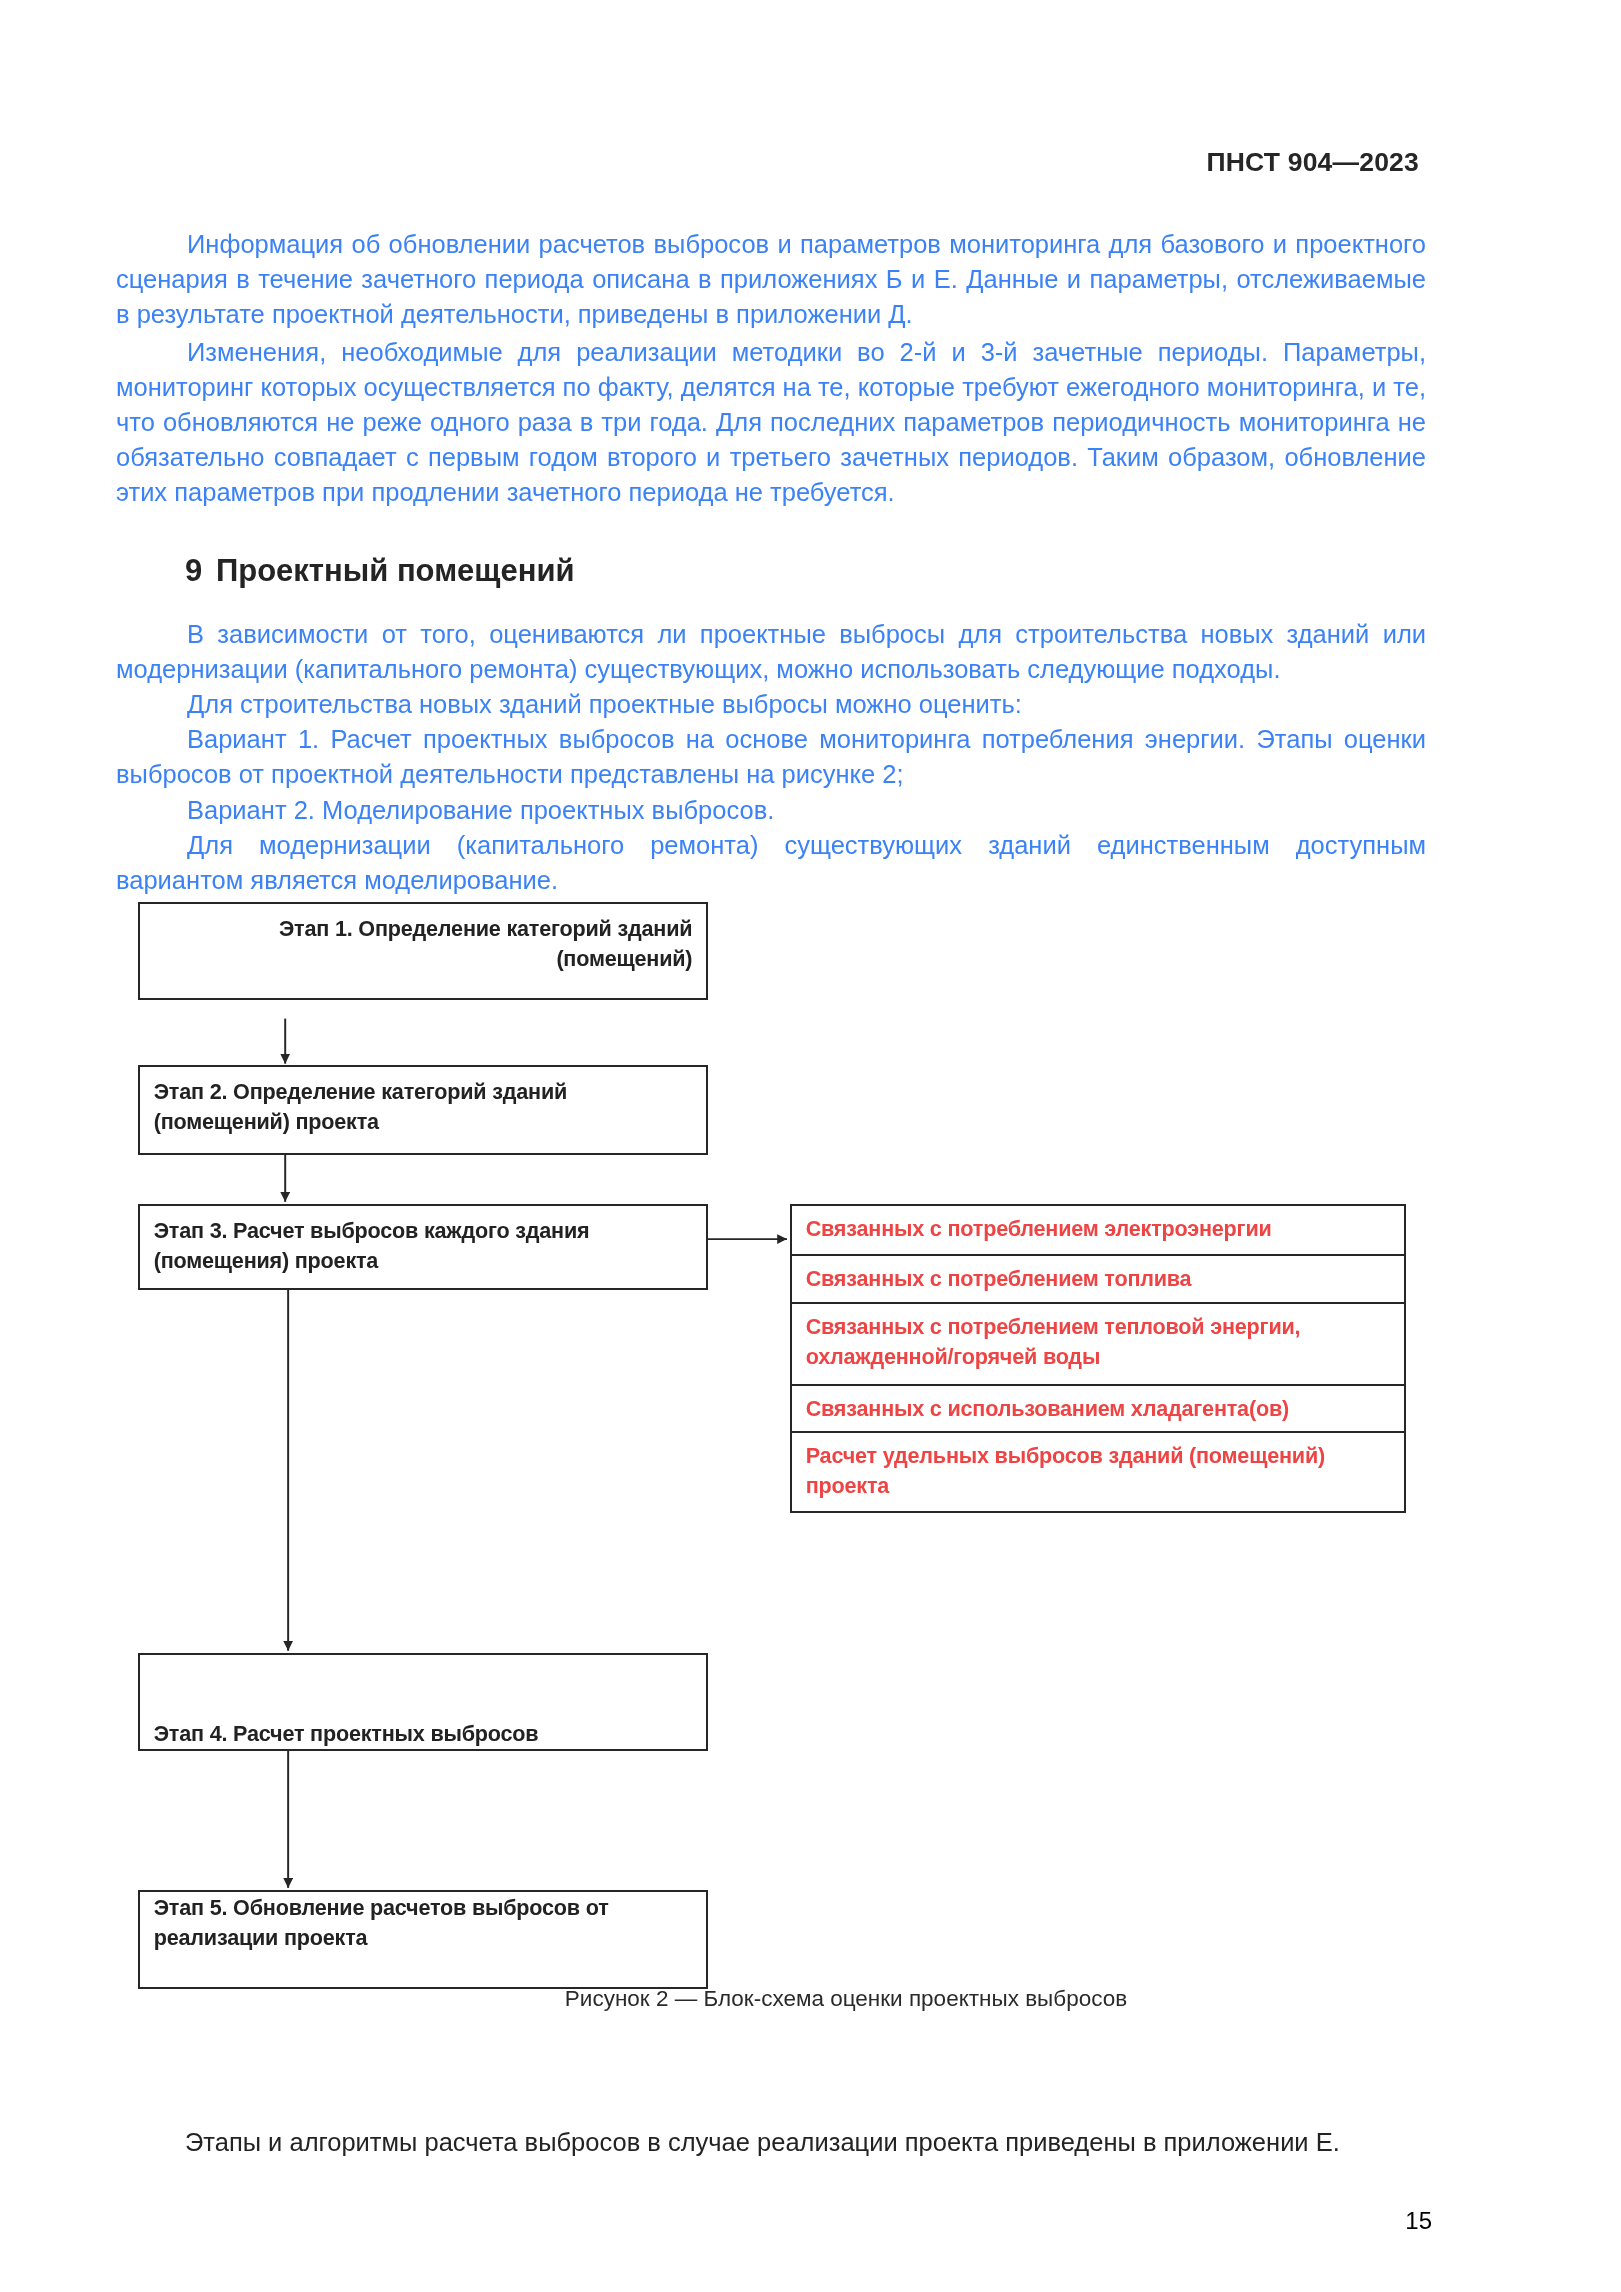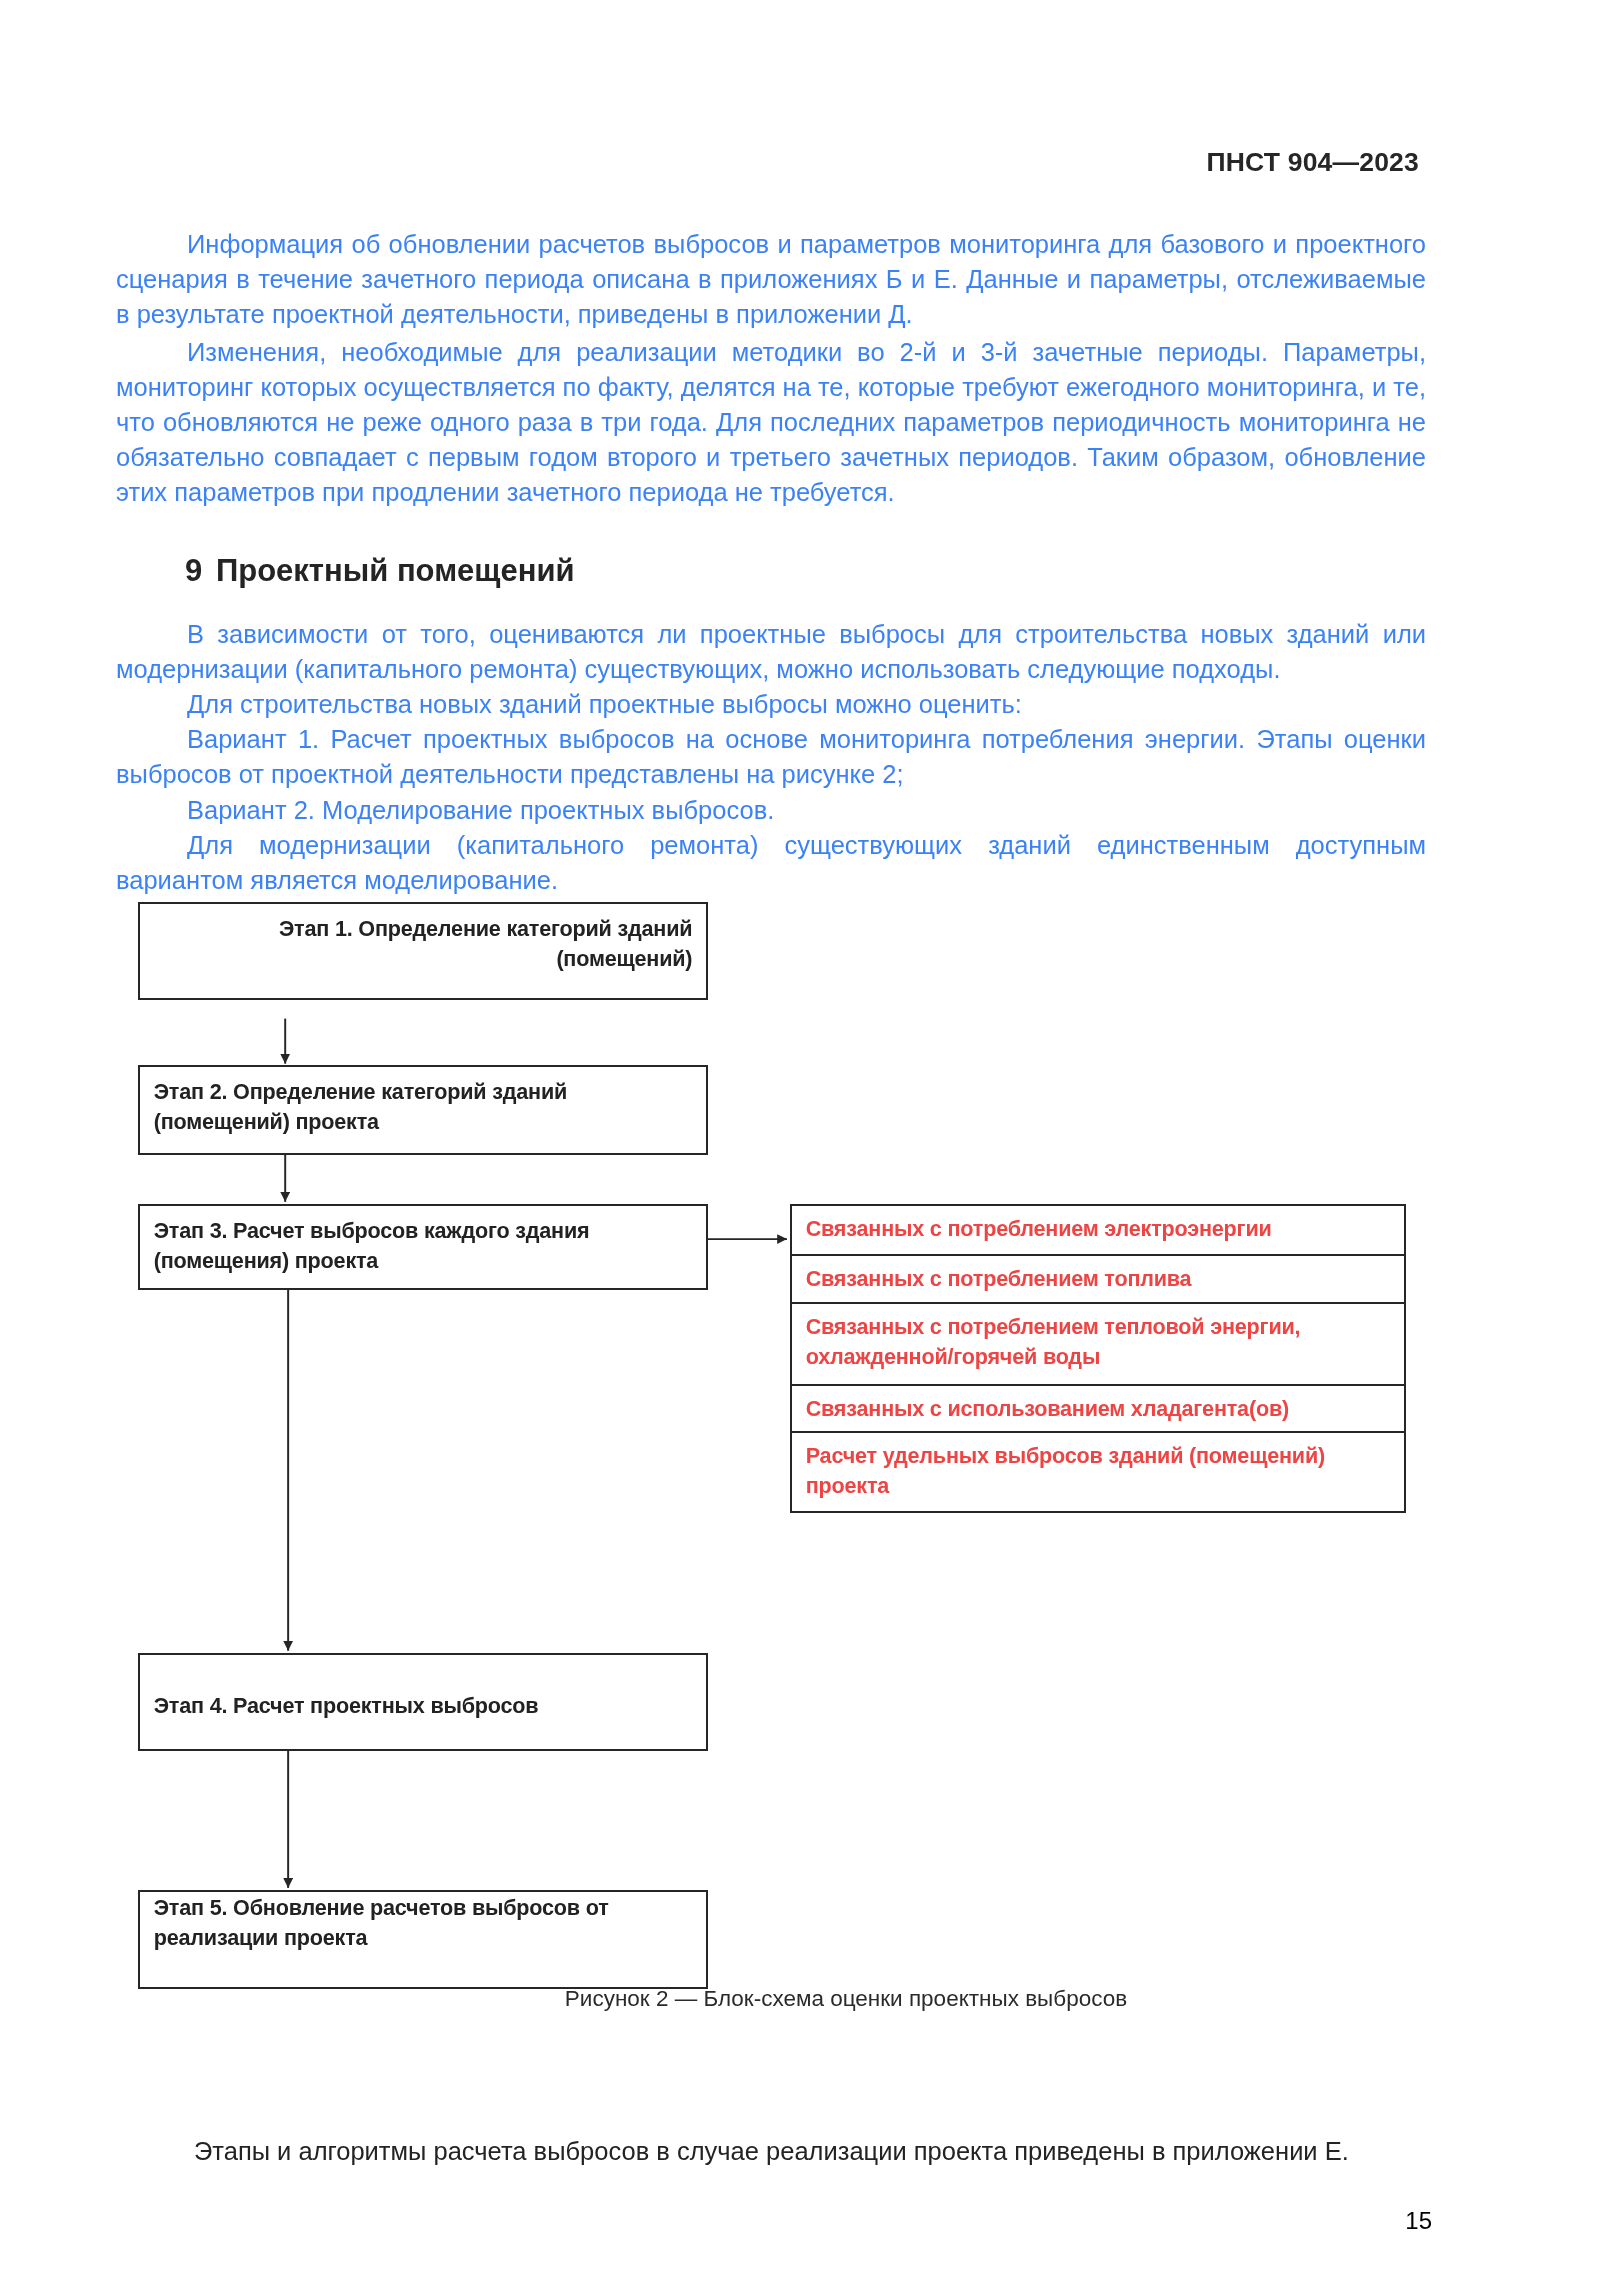--- a/index.html
+++ b/index.html
@@ -15,31 +15,31 @@
 
   .section-heading { position: absolute; left: 185px; top: 553px; font-size: 31px; font-weight: bold;
                      color: #242424; margin: 0; }
   .section-heading .num { margin-right: 13.7px; }
 
   
   .fc { position: absolute; left: 0; top: 0; width: 1621px; height: 2293px; pointer-events: none; }
   .box { position: absolute; border: 2.5px solid #262626; box-sizing: border-box; background: #fff;
          font-size: 21.6px; font-weight: bold; color: #222; line-height: 30px; padding: 9.8px 13.7px;
          pointer-events: auto; letter-spacing: -0.2px; }
-  .box.center-v { display: flex; align-items: center; padding-top: 8px; padding-bottom: 0; }
+  .box.center-v { display: flex; align-items: flex-end; padding-top: 8px; padding-bottom: 0; }
 
   .table { position: absolute; left: 790px; top: 1204px; width: 616px; border: 2.5px solid #262626;
            box-sizing: border-box; pointer-events: auto; }
   .row { border-top: 2.5px solid #262626; font-size: 21.6px; font-weight: bold; color: #ef4444;
          line-height: 30px; padding: 7.8px 13.7px; box-sizing: border-box; letter-spacing: -0.2px; }
   .row:first-child { border-top: none; }
 
   .caption { position: absolute; left: 0; width: 1621px; top: 1986px; text-align: center;
              font-size: 22.5px; color: #2a2a2a; padding-left: 71px; box-sizing: border-box; }
-  .final { position: absolute; left: 185px; top: 2128px; font-size: 25.5px; color: #232323; margin: 9px; }
+  .final { position: absolute; left: 185px; top: 2128px; font-size: 25.5px; color: #232323; margin: 0; }
   .page-number { position: absolute; right: 189px; top: 2207px; font-size: 24px; color: #000000; }
 </style>
 </head>
 <body>
 
 <div class="page">
 
   <div class="doc-code">ПНСТ 904—2023</div>
 
   <p class="para" style="top:227px;">Информация об обновлении расчетов выбросов и параметров мониторинга для базового и проектного сценария в течение зачетного периода описана в приложениях Б и Е. Данные и параметры, отслеживаемые в результате проектной деятельности, приведены в приложении Д.</p>

